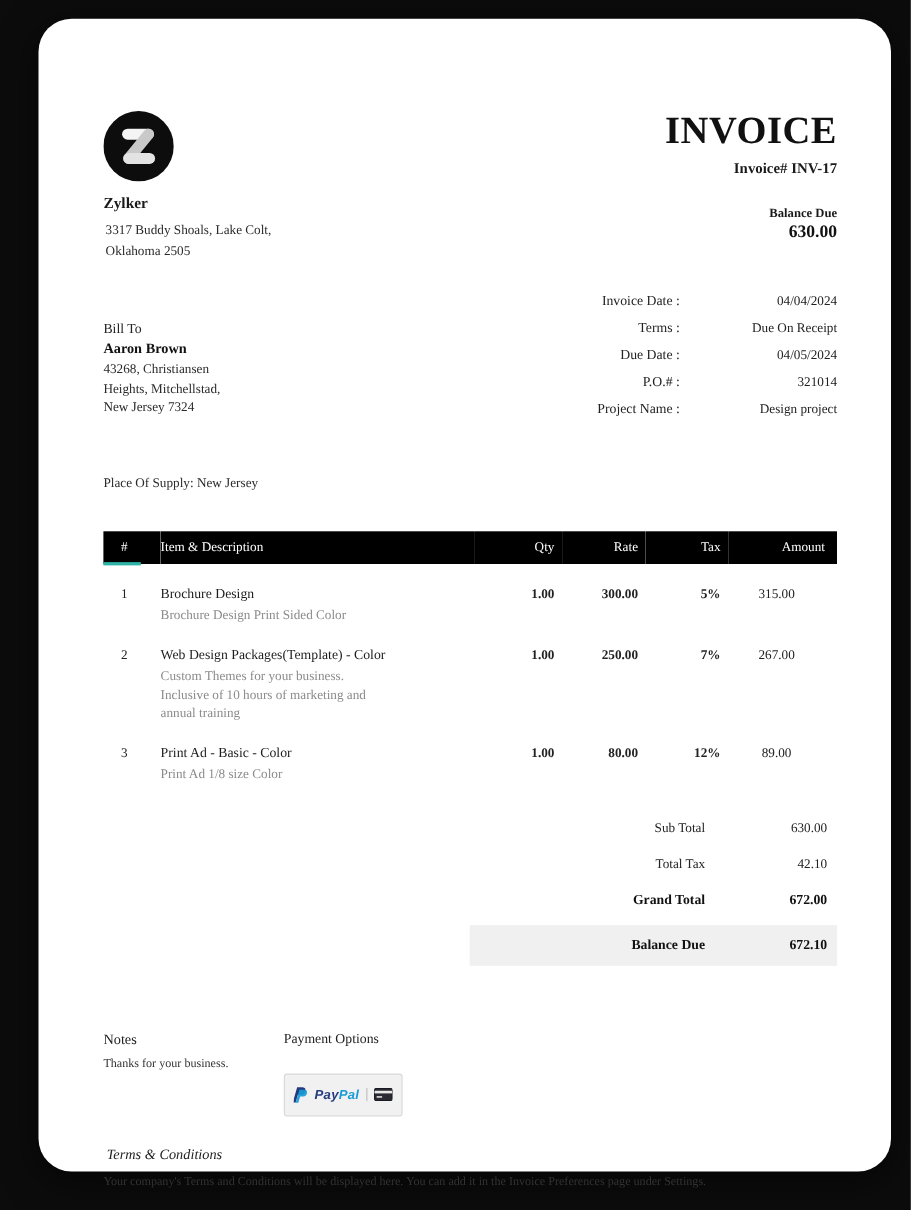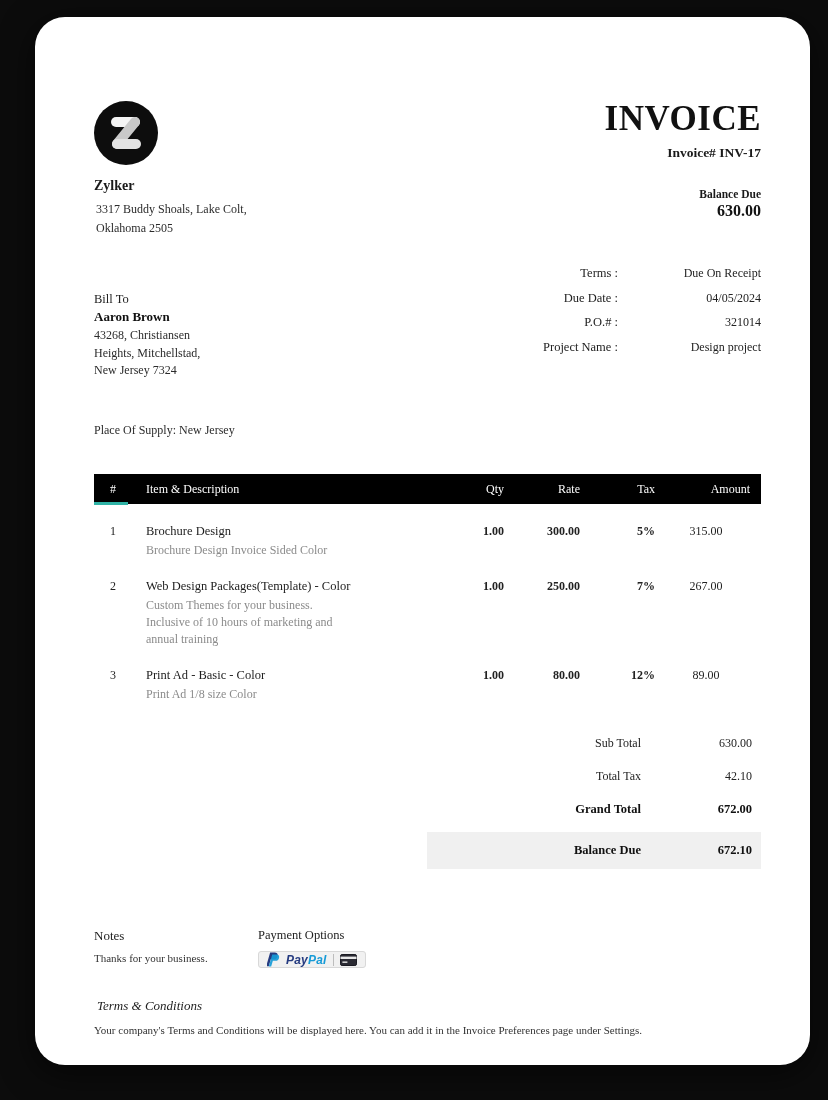--- a/index.html
+++ b/index.html
@@ -71,21 +71,21 @@
   .t-value{width:120px;text-align:right;padding-right:9px;font-size:12px;color:#222;}
   .t-bold .t-label,.t-bold .t-value{font-weight:bold;font-size:12.5px;color:#111;}
   .balance-band{background:var(--balance_band_bg);height:37px;margin-top:6px;}
   
   .footer-row{display:flex;margin-top:59px;}
   .notes-col{width:164px;}
   .notes-label{font-size:13px;color:#222;}
   .notes-text{font-size:11px;color:#333;margin-top:8px;}
   .pay-label{font-size:12.5px;color:#222;}
   .paypal-badge{display:inline-flex;align-items:center;gap:6px;background:#f1f1f1;
-    border:1px solid #d8d8d8;border-radius:3px;padding:0 8px;margin-top:8px;cursor:pointer;}
+    border:1px solid #d8d8d8;border-radius:3px;padding:11px 8px;margin-top:24px;cursor:pointer;}
   .pp-word{font-family:"Liberation Sans",sans-serif;font-style:italic;font-weight:bold;font-size:12px;letter-spacing:.2px;}
   .pp-pay{color:var(--paypal_dark_blue);} .pp-pal{color:var(--paypal_light_blue);}
   .pp-div{width:1px;height:12px;background:#bdbdbd;}
   .terms-label{font-size:13px;color:#222;margin-top:27px;padding-left:3px;font-style:italic;}
   .terms-text{font-size:11px;color:#333;margin-top:10px;}
 </style>
 </head>
 <body>
 
 <div class="card">
@@ -115,20 +115,24 @@
   <div class="meta-row">
     <div class="bill-to">
       <div class="bill-to-label">Bill To</div>
       <div class="bill-to-name">Aaron Brown</div>
       <div>43268, Christiansen</div>
       <div>Heights, Mitchellstad,</div>
       <div>New Jersey 7324</div>
     </div>
     <div class="meta-table">
       <div class="meta-line">
+        <div class="meta-label">Invoice Date :</div>
+        <div class="meta-value">04/04/2024</div>
+      </div>
+      <div class="meta-line">
         <div class="meta-label">Terms :</div>
         <div class="meta-value">Due On Receipt</div>
       </div>
       <div class="meta-line">
         <div class="meta-label">Due Date :</div>
         <div class="meta-value">04/05/2024</div>
       </div>
       <div class="meta-line">
         <div class="meta-label">P.O.# :</div>
         <div class="meta-value">321014</div>
@@ -159,21 +163,21 @@
         <th class="h-rate">Rate</th>
         <th class="h-tax">Tax</th>
         <th class="h-amt">Amount</th>
       </tr>
     </thead>
     <tbody>
       <tr>
         <td class="r-num">1</td>
         <td>
           <div class="item-name">Brochure Design</div>
-          <div class="item-desc">Brochure Design Invoice Sided Color</div>
+          <div class="item-desc">Brochure Design Print Sided Color</div>
         </td>
         <td class="r-qty">1.00</td>
         <td class="r-rate">300.00</td>
         <td class="r-tax">5%</td>
         <td class="r-amt">315.00</td>
       </tr>
       <tr>
         <td class="r-num">2</td>
         <td>
           <div class="item-name">Web Design Packages(Template) - Color</div>

